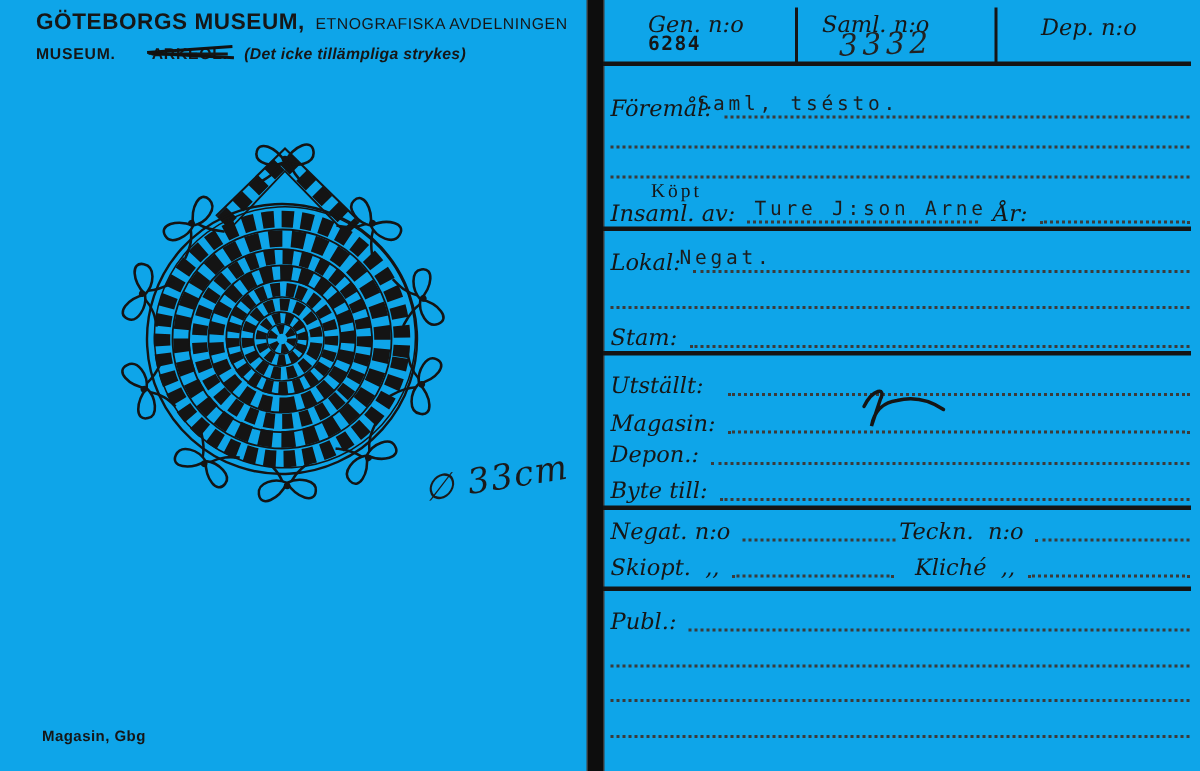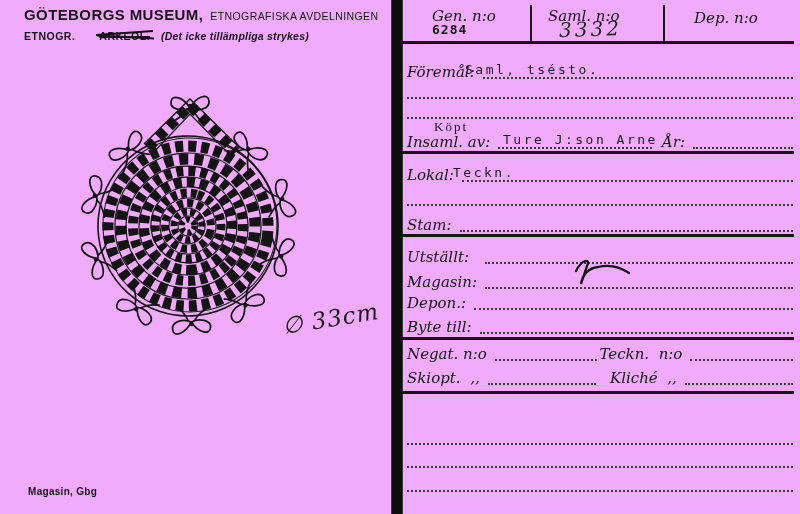--- a/index.html
+++ b/index.html
@@ -1,16 +1,16 @@
 <!DOCTYPE html>
 <html><head>
 <meta charset="utf-8">
 <style>
   html,body{margin:0;padding:0;background:#e8e8e8;}
-  .card{position:relative;width:800px;height:514px;background:#f0abfc;overflow:hidden;
+  .card{position:relative;width:800px;height:514px;background:#0ea5e9;overflow:hidden;
         font-family:"Liberation Sans",sans-serif;color:#161616;}
 
   
   .spine{position:absolute;left:392px;top:0;width:10px;height:514px;background:#0d0d0d;
          box-shadow:1px 0 0 #3a3a3a, -1px 0 0 #3a3a3a;}
 
   
   .lhead{position:absolute;left:24px;top:6px;width:365px;}
   .lh1{display:flex;align-items:baseline;gap:7px;white-space:nowrap;}
   .museum{font-size:15px;font-weight:bold;letter-spacing:.4px;}
@@ -71,21 +71,21 @@
 <body>
 
 <div class="card">
 
   <div class="lhead">
     <div class="lh1">
       <span class="museum">GÖTEBORGS MUSEUM,</span>
       <span class="dept">ETNOGRAFISKA AVDELNINGEN</span>
     </div>
     <div class="lh2">
-      <span class="etnogr">ETNOGR.</span>
+      <span class="etnogr">MUSEUM.</span>
       <span class="arkeol">ARKEOL.</span>
       <span class="note">(Det icke tillämpliga strykes)</span>
     </div>
   </div>
 
   <svg class="drawing" width="310" height="270" viewBox="0 0 310 270" xmlns="http://www.w3.org/2000/svg">
     <defs>
       <g id="bow" stroke="#141414" stroke-width="1.7" fill="none">
         <path d="M0,2 C-6,-8 -18,-13 -19,-4 C-20,3 -8,6 0,2 C6,-9 18,-14 19,-5 C20,3 8,6 0,2 Z"></path>
         <path d="M-3,3 C-7,10 -12,13 -18,16"></path>
@@ -190,21 +190,21 @@
       <div class="dots"></div>
       <span class="flabel" style="padding-left:10px">År:</span>
       <div class="dots fixed" style="width:100px"></div>
       <span class="typed" style="left:96px">Ture J:son Arne</span>
     </div>
     <div class="hline hl-1"></div>
 
     <div class="frow r-lokal">
       <span class="flabel">Lokal:</span>
       <div class="dots"></div>
-      <span class="typed" style="left:46px">Teckn.</span>
+      <span class="typed" style="left:46px">Negat.</span>
     </div>
     <div class="frow r-e3">
         <div class="dots"></div>
       </div>
 
     <div class="frow r-stam">
       <span class="flabel">Stam:</span>
       <div class="dots"></div>
     </div>
     <div class="hline hl-2"></div>
@@ -238,20 +238,24 @@
     </div>
 
     <div class="frow r-negat">
       <span class="flabel">Negat. n:o</span>
       <div class="dots"></div>
       <span class="flabel" style="padding-left:2px">Teckn.&nbsp;&nbsp;n:o</span>
       <div class="dots"></div>
     </div>
     <div class="hline hl-4"></div>
 
+    <div class="frow r-publ">
+      <span class="flabel">Publ.:</span>
+      <div class="dots"></div>
+    </div>
     <div class="frow r-e4">
         <div class="dots"></div>
       </div>
     <div class="frow r-e5">
         <div class="dots"></div>
       </div>
     <div class="frow r-e6">
         <div class="dots"></div>
       </div>
   </div>

